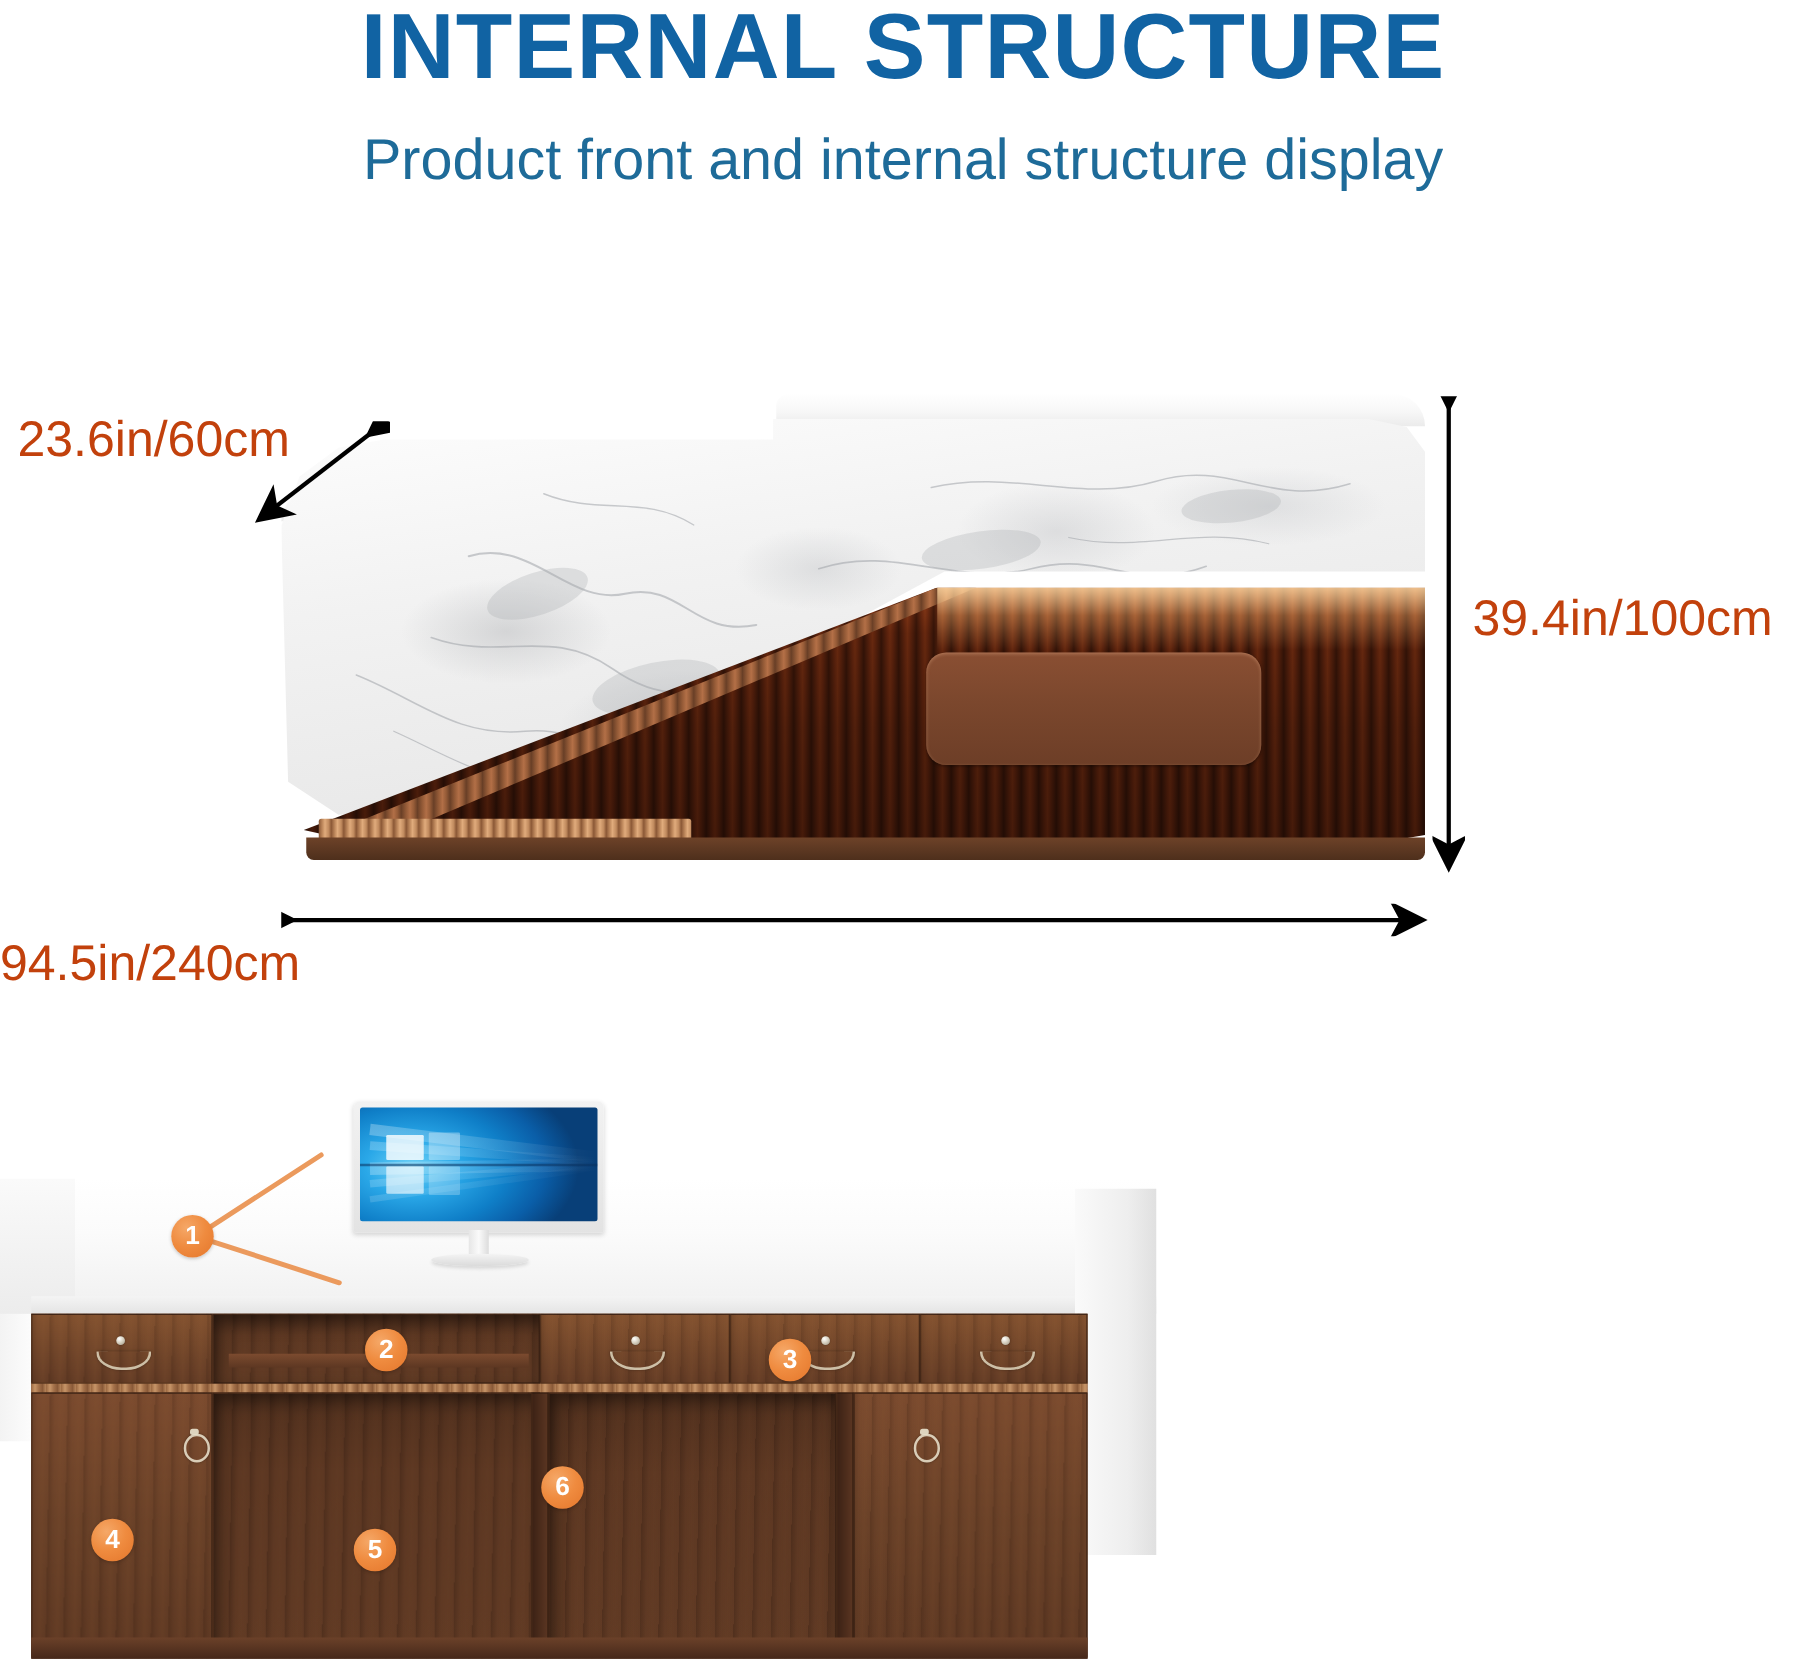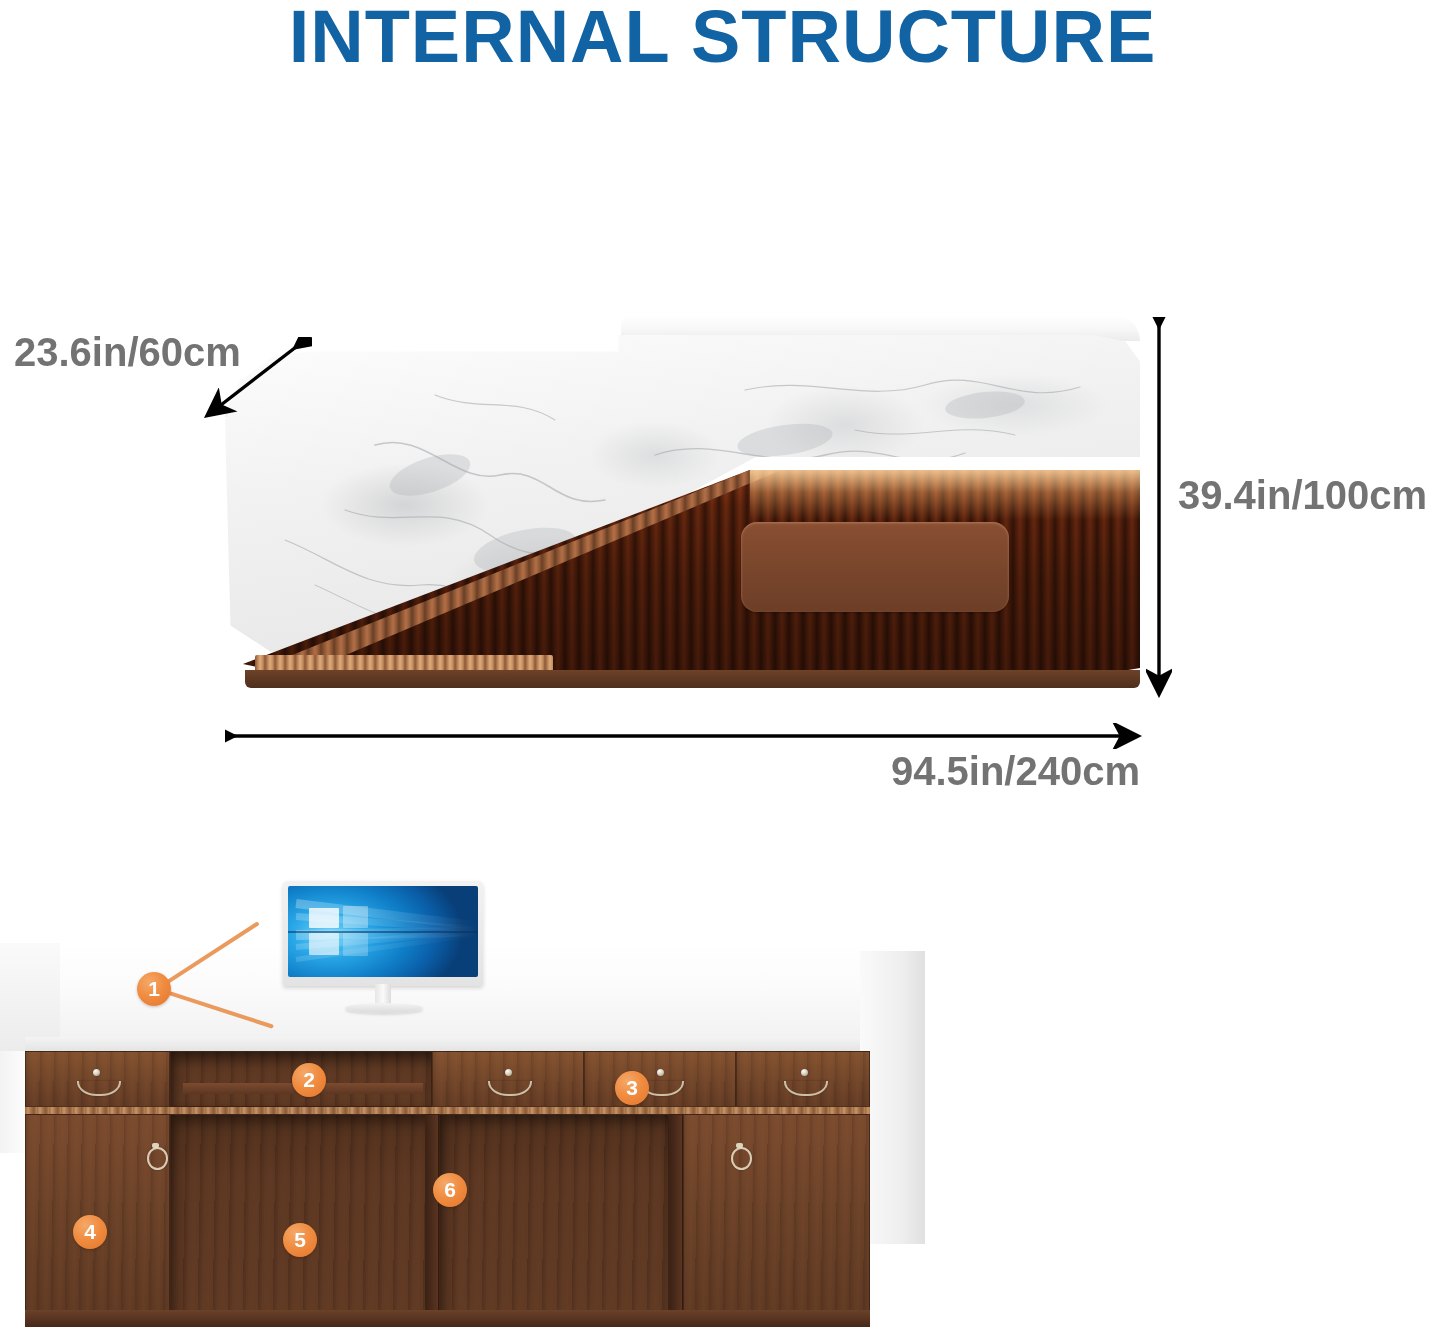--- a/index.html
+++ b/index.html
@@ -182,28 +182,28 @@
     position: absolute;
     left: 20px; top: 355px;
     width: 895px; height: 18px;
     background: linear-gradient(180deg,#6d4228 0%,#4e2f1c 100%);
     border-radius: 0 0 6px 6px;
   }
 
   
   .dim-label {
     position: absolute;
-    color: #737373;
+    color: #c2410c;
     font-family: "Liberation Sans", sans-serif;
-    font-weight: bold;
+    font-weight: normal;
     white-space: nowrap;
   }
   #dim-depth-label { left: 14px; top: 145px; font-size: 40px; }
   #dim-height-label { left: 1178px; top: 288px; font-size: 40px; }
-  #dim-width-label  { left: 0; top: 564px; width: 1140px; text-align: right; font-size: 40px; }
+  #dim-width-label  { left: 0; top: 564px; width: 1140px; text-align: left; font-size: 40px; }
 
   .dim-arrow { position: absolute; }
 
   
   #bottom-section {
     position: absolute;
     left: 0; top: 855px;
     width: 1445px;
     height: 487px;
   }
@@ -388,20 +388,21 @@
     transform-origin: left center;
     border-radius: 2px;
     z-index: 8;
   }
 </style>
 </head>
 <body>
 
 <div id="header">
   <div id="main-title">INTERNAL STRUCTURE</div>
+  <div id="sub-title">Product front and internal structure display</div>
 </div>
 
 <div id="top-section">
 
   <div id="desk-front">
 
     <div class="ctop-surface" id="ctop-left"></div>
     <div class="ctop-surface" id="ctop-right"></div>
 
     <div id="marble-body"></div>

